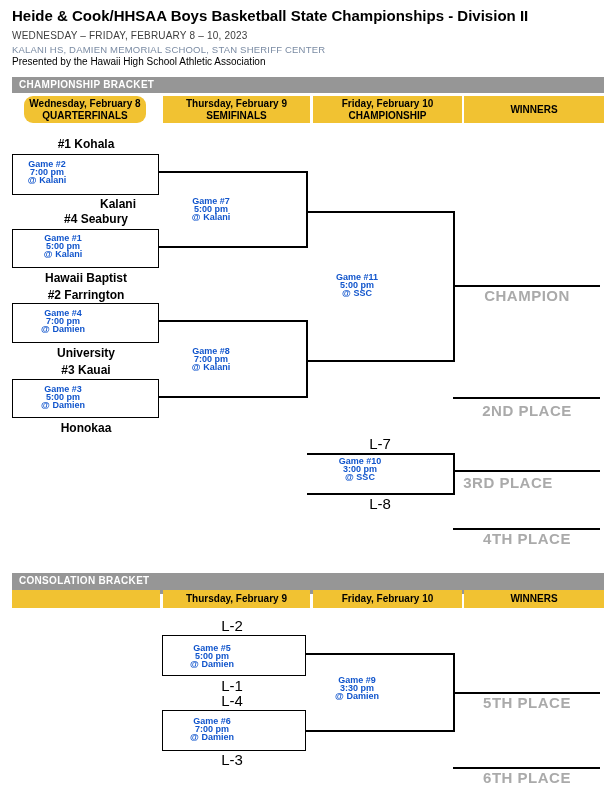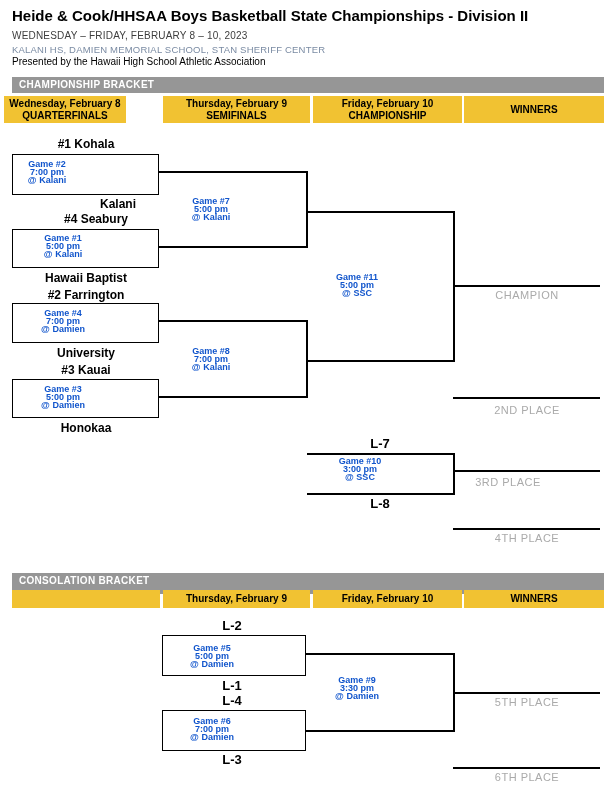--- a/index.html
+++ b/index.html
@@ -19,37 +19,37 @@
     letter-spacing:.3px;box-sizing:border-box;}
   .ycell{background:#f1c232;display:flex;flex-direction:column;align-items:center;
     justify-content:center;font-size:10px;font-weight:bold;text-align:center;
     line-height:12px;box-sizing:border-box;}
   .row1{top:96px;height:27px;}
   .row2{top:590px;height:18px;}
   .box{border:1.5px solid #000;box-sizing:border-box;background:transparent;}
   .hl{height:1.5px;background:#000;}
   .vl{width:1.5px;background:#000;}
   .team{font-size:12px;font-weight:bold;}
-  .loser{font-size:13px;font-weight:bold;text-align:right;}
+  .loser{font-size:15px;font-weight:normal;text-align:right;}
   .game{font-size:9px;font-weight:bold;line-height:8px;color:#1155cc;text-align:center;}
-  .place{font-size:11px;font-weight:normal;color:#aaaaaa;letter-spacing:.5px;}
+  .place{font-size:15px;font-weight:bold;color:#aaaaaa;letter-spacing:.5px;}
 </style>
 </head>
 <body>
 
 <div id="sheet">
 
   <div class="abs title">Heide &amp; Cook/HHSAA Boys Basketball State Championships - Division II</div>
   <div class="abs sub1">WEDNESDAY – FRIDAY, FEBRUARY 8 – 10, 2023</div>
   <div class="abs sub2">KALANI HS, DAMIEN MEMORIAL SCHOOL, STAN SHERIFF CENTER</div>
   <div class="abs sub3">Presented by the Hawaii High School Athletic Association</div>
 
   <div class="abs secbar" style="top:77px;">CHAMPIONSHIP BRACKET</div>
 
-  <div class="abs ycell row1" style="left:4px;width:122px;">
+  <div class="abs ycell row1" style="left:24px;width:122px;border-radius:9px;">
     <div>Wednesday, February 8</div>
     <div>QUARTERFINALS</div>
   </div>
   <div class="abs ycell row1" style="left:163px;width:147px;">
     <div>Thursday, February 9</div>
     <div>SEMIFINALS</div>
   </div>
   <div class="abs ycell row1" style="left:313px;width:149px;">
     <div>Friday, February 10</div>
     <div>CHAMPIONSHIP</div>

